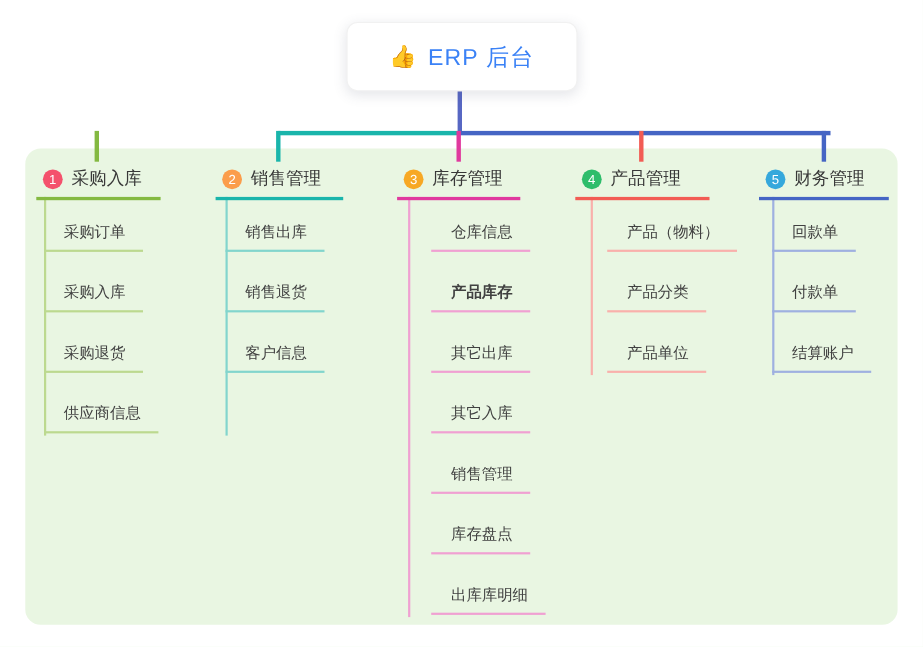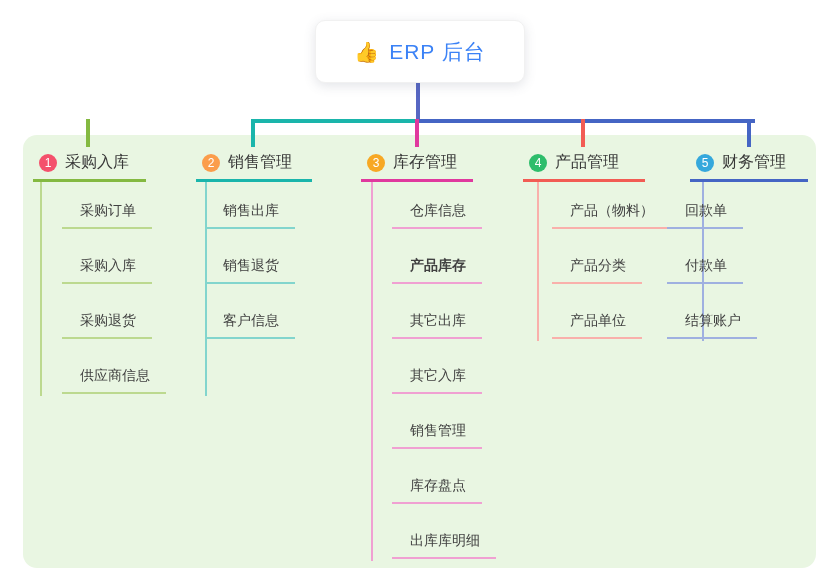--- a/index.html
+++ b/index.html
@@ -66,21 +66,21 @@
       <div class="line" style="left: 581px; top: 119px; width: 4px; height: 28px; background: rgb(242, 92, 84);"></div>
       <div class="line" style="left: 747px; top: 119px; width: 4px; height: 28px; background: rgb(69, 101, 196);"></div>
     </div>
 
   <div id="branches">
       <div class="branch-head" style="left: 33px; width: 107px; border-bottom: 3px solid rgb(132, 185, 65);">
         <span class="badge" style="background: rgb(244, 81, 108);">1</span>
         <span class="branch-title">采购入库</span>
       </div>
       <div class="child-vline" style="left: 40px; top: 179px; height: 217px; background: rgb(188, 217, 143);"></div>
-      <div class="children" style="left: 40px; top: 174px; padding-left: 22px;">
+      <div class="children" style="left: 40px; top: 174px;">
         <div class="child-item" style="border-bottom: 2px solid rgb(188, 217, 143);">采购订单</div>
         <div class="child-item" style="border-bottom: 2px solid rgb(188, 217, 143);">采购入库</div>
         <div class="child-item" style="border-bottom: 2px solid rgb(188, 217, 143);">采购退货</div>
         <div class="child-item" style="border-bottom: 2px solid rgb(188, 217, 143);">供应商信息</div>
       </div>
       <div class="branch-head" style="left: 196px; width: 110px; border-bottom: 3px solid rgb(26, 181, 171);">
         <span class="badge" style="background: rgb(251, 157, 75);">2</span>
         <span class="branch-title">销售管理</span>
       </div>
       <div class="child-vline" style="left: 205px; top: 179px; height: 217px; background: rgb(130, 213, 205);"></div>
@@ -111,19 +111,19 @@
       <div class="children" style="left: 552px; top: 174px;">
         <div class="child-item" style="border-bottom: 2px solid rgb(249, 176, 171);">产品（物料）</div>
         <div class="child-item" style="border-bottom: 2px solid rgb(249, 176, 171);">产品分类</div>
         <div class="child-item" style="border-bottom: 2px solid rgb(249, 176, 171);">产品单位</div>
       </div>
       <div class="branch-head" style="left: 690px; width: 112px; border-bottom: 3px solid rgb(69, 101, 196);">
         <span class="badge" style="background: rgb(53, 168, 220);">5</span>
         <span class="branch-title">财务管理</span>
       </div>
       <div class="child-vline" style="left: 702px; top: 179px; height: 162px; background: rgb(159, 176, 224);"></div>
-      <div class="children" style="left: 667px; top: 174px; font-family: Liberation Serif, serif;">
+      <div class="children" style="left: 702px; top: 174px; font-family: Liberation Serif, serif;">
         <div class="child-item" style="border-bottom: 2px solid rgb(159, 176, 224);">回款单</div>
         <div class="child-item" style="border-bottom: 2px solid rgb(159, 176, 224);">付款单</div>
         <div class="child-item" style="border-bottom: 2px solid rgb(159, 176, 224);">结算账户</div>
       </div>
     </div>
 </div>
 
 </body></html>

